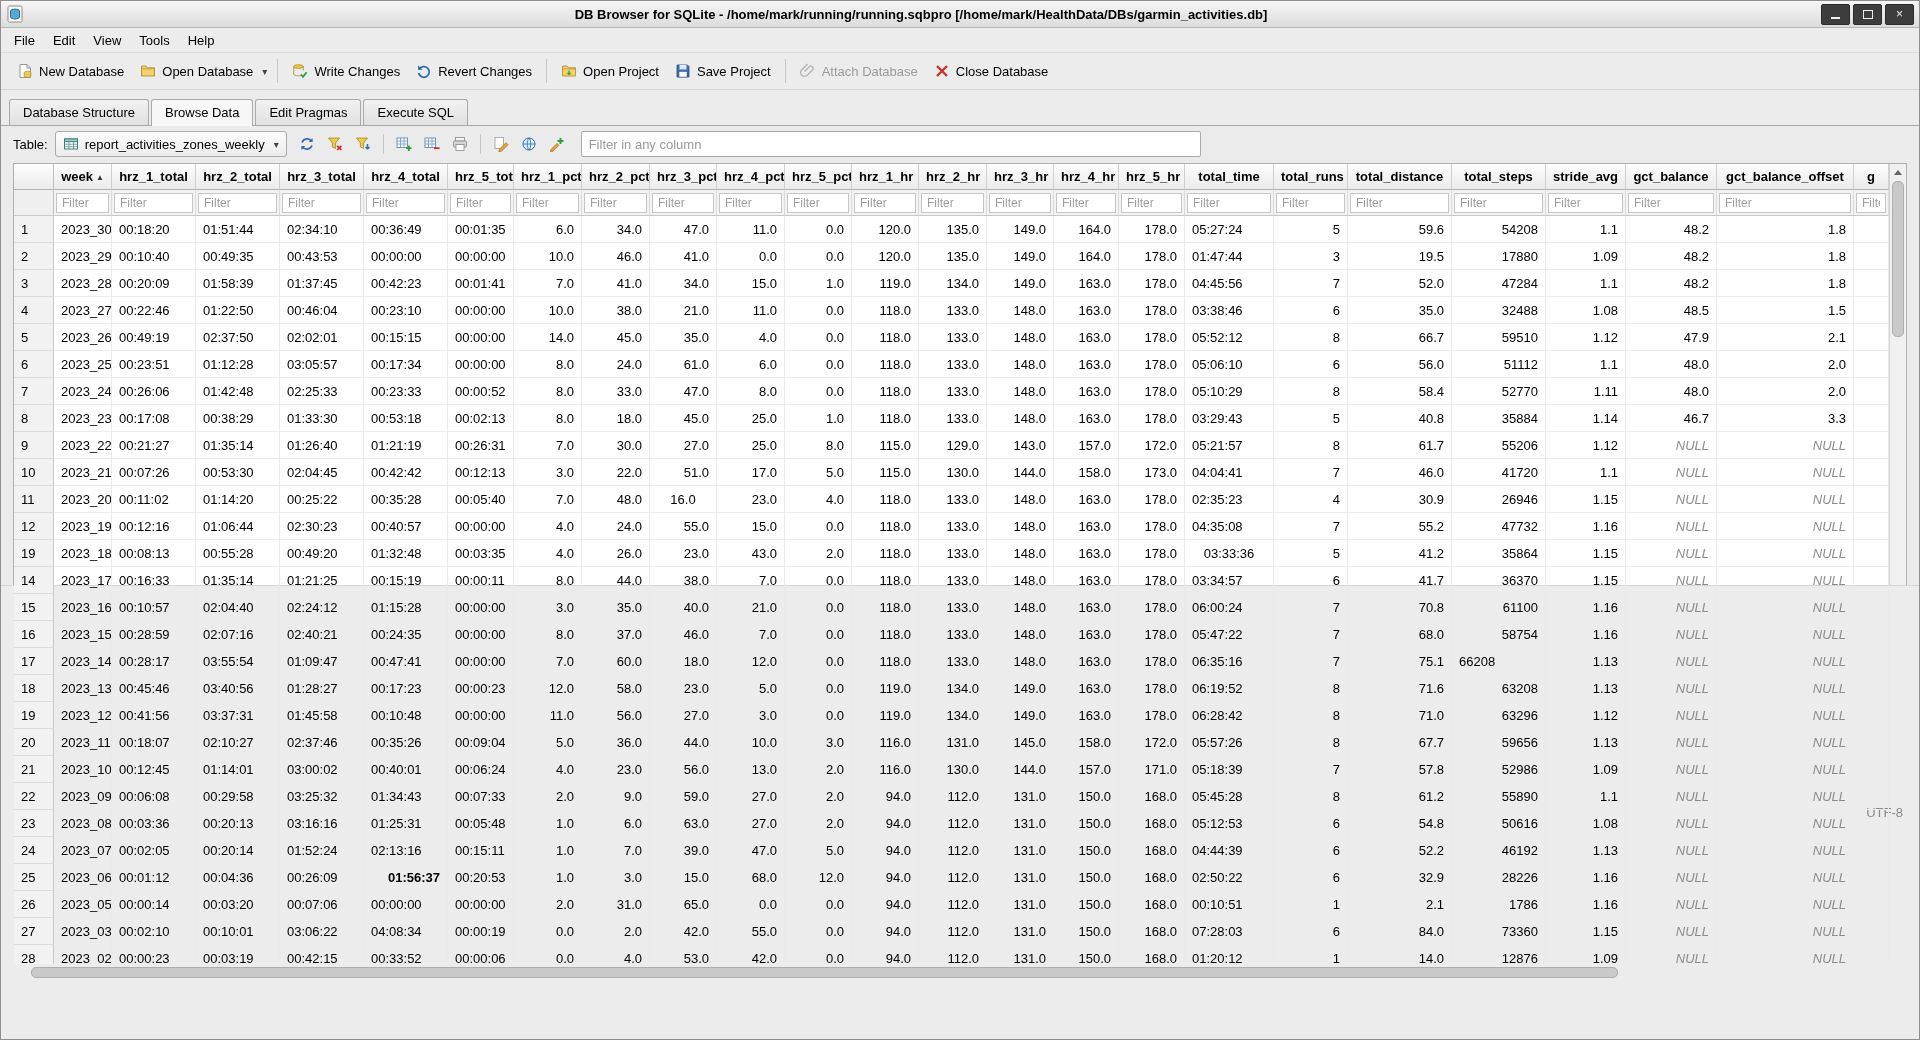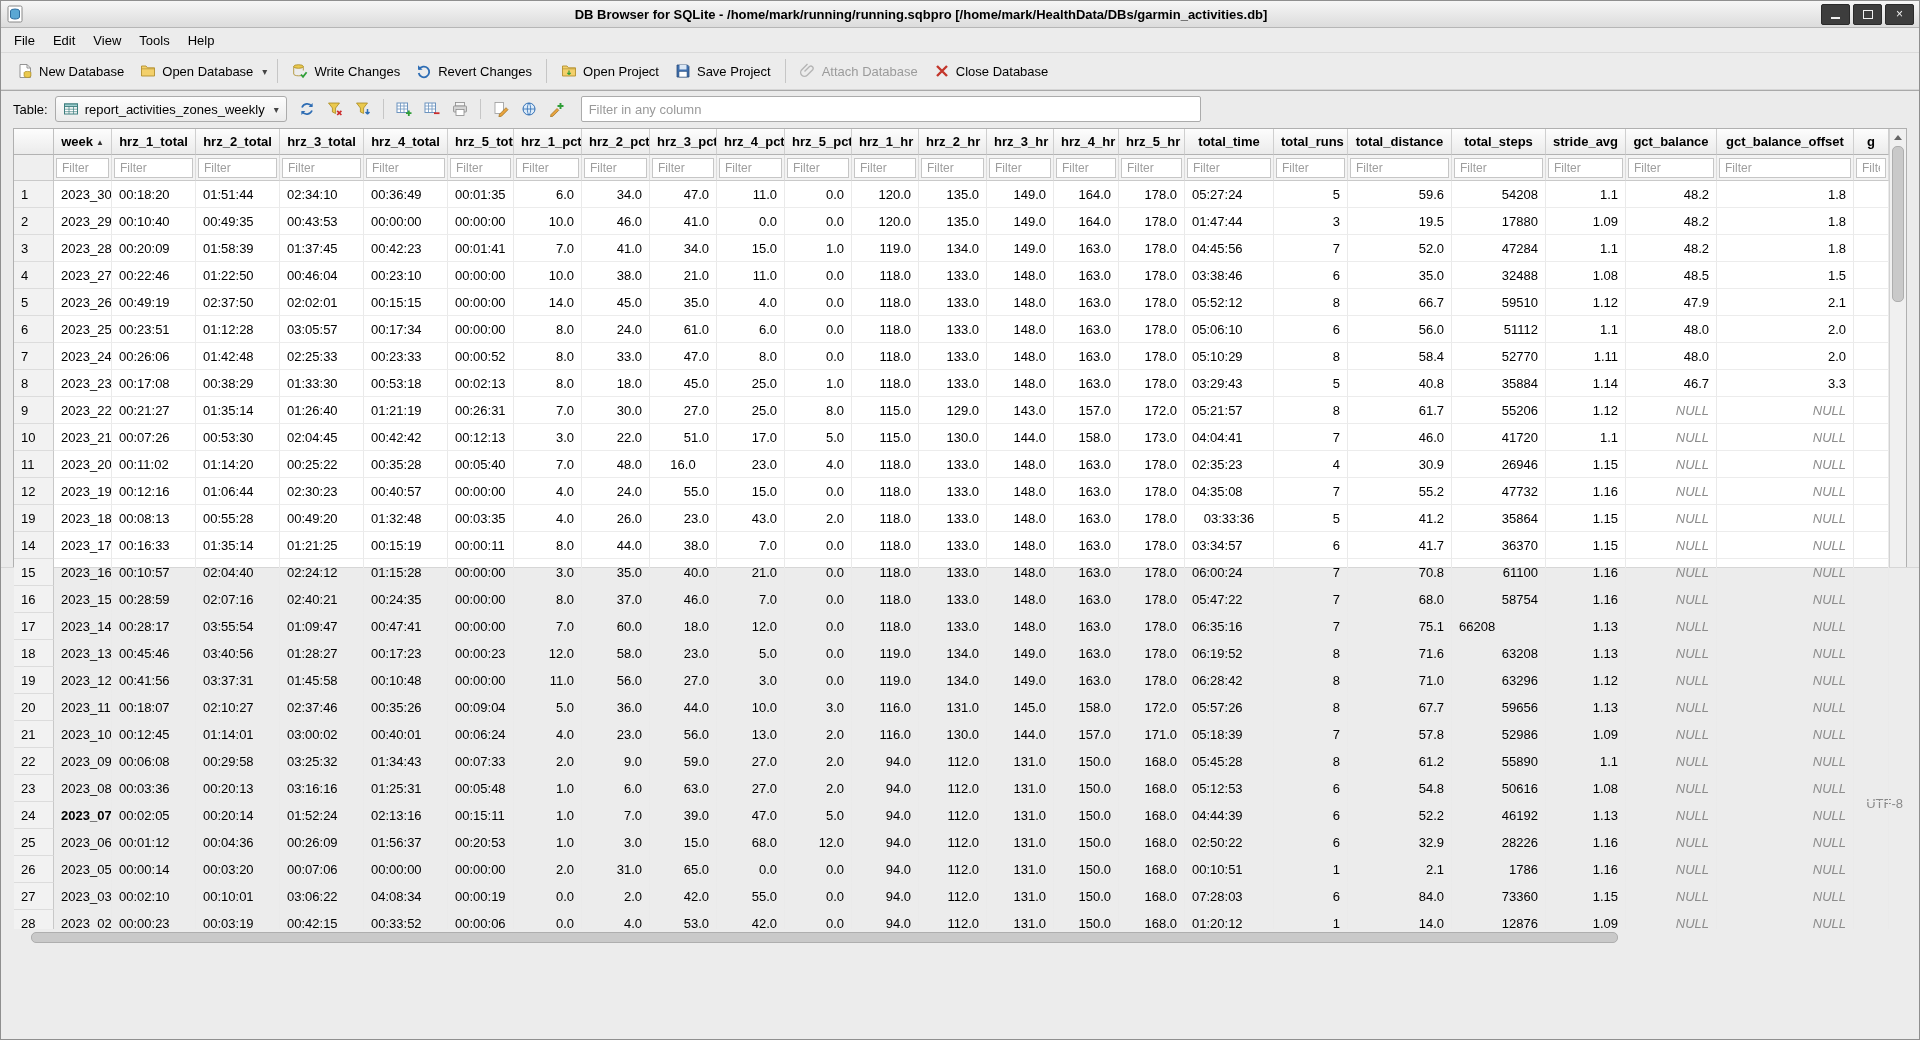--- a/index.html
+++ b/index.html
@@ -209,20 +209,26 @@
       <div class="tbtn">
         <span class="icon">
           <svg viewBox="0 0 16 16">
             <path d="M3 3l10 10M13 3L3 13" stroke="#c3362b" stroke-width="2.4"></path>
           </svg>
         </span>
         <span class="tlabel">Close Database</span>
       </div>
     </div>
 
+  <div class="tabbar">
+      <div class="tab">Database Structure</div>
+      <div class="tab active">Browse Data</div>
+      <div class="tab">Edit Pragmas</div>
+      <div class="tab">Execute SQL</div>
+    </div>
 
   <div class="page">
 
     <div class="controls">
       <span class="lbl">Table:</span>
       <div class="combo">
         <span class="icon">
             <svg viewBox="0 0 16 16">
               <rect x="1.5" y="3" width="13" height="10" fill="#fff" stroke="#3d7e7e" stroke-width="1"></rect>
               <rect x="1.5" y="3" width="13" height="2.6" fill="#9fd0d0" stroke="#3d7e7e" stroke-width="1"></rect>
@@ -1020,21 +1026,21 @@
                   <td class="cell" style="text-align: right;">6</td>
                   <td class="cell" style="text-align: right;">54.8</td>
                   <td class="cell" style="text-align: right;">50616</td>
                   <td class="cell" style="text-align: right;">1.08</td>
                   <td class="cell null" style="text-align: right;">NULL</td>
                   <td class="cell null" style="text-align: right;">NULL</td>
                   <td class="cell" style="text-align: left;"></td>
                 </tr>
                 <tr>
                   <td class="rn">24</td>
-                  <td class="cell" style="text-align: left; font-weight: bold;">2023_07</td>
+                  <td class="cell" style="text-align: left;">2023_07</td>
                   <td class="cell" style="text-align: left;">00:02:05</td>
                   <td class="cell" style="text-align: left;">00:20:14</td>
                   <td class="cell" style="text-align: left;">01:52:24</td>
                   <td class="cell" style="text-align: left;">02:13:16</td>
                   <td class="cell" style="text-align: left;">00:15:11</td>
                   <td class="cell" style="text-align: right;">1.0</td>
                   <td class="cell" style="text-align: right;">7.0</td>
                   <td class="cell" style="text-align: right;">39.0</td>
                   <td class="cell" style="text-align: right;">47.0</td>
                   <td class="cell" style="text-align: right;">5.0</td>
@@ -1051,21 +1057,21 @@
                   <td class="cell null" style="text-align: right;">NULL</td>
                   <td class="cell null" style="text-align: right;">NULL</td>
                   <td class="cell" style="text-align: left;"></td>
                 </tr>
                 <tr>
                   <td class="rn">25</td>
                   <td class="cell" style="text-align: left;">2023_06</td>
                   <td class="cell" style="text-align: left;">00:01:12</td>
                   <td class="cell" style="text-align: left;">00:04:36</td>
                   <td class="cell" style="text-align: left;">00:26:09</td>
-                  <td class="cell" style="text-align: left;">01:56:37</td>
+                  <td class="cell" style="text-align: right; font-weight: bold;">01:56:37</td>
                   <td class="cell" style="text-align: left;">00:20:53</td>
                   <td class="cell" style="text-align: right;">1.0</td>
                   <td class="cell" style="text-align: right;">3.0</td>
                   <td class="cell" style="text-align: right;">15.0</td>
                   <td class="cell" style="text-align: right;">68.0</td>
                   <td class="cell" style="text-align: right;">12.0</td>
                   <td class="cell" style="text-align: right;">94.0</td>
                   <td class="cell" style="text-align: right;">112.0</td>
                   <td class="cell" style="text-align: right;">131.0</td>
                   <td class="cell" style="text-align: right;">150.0</td>

